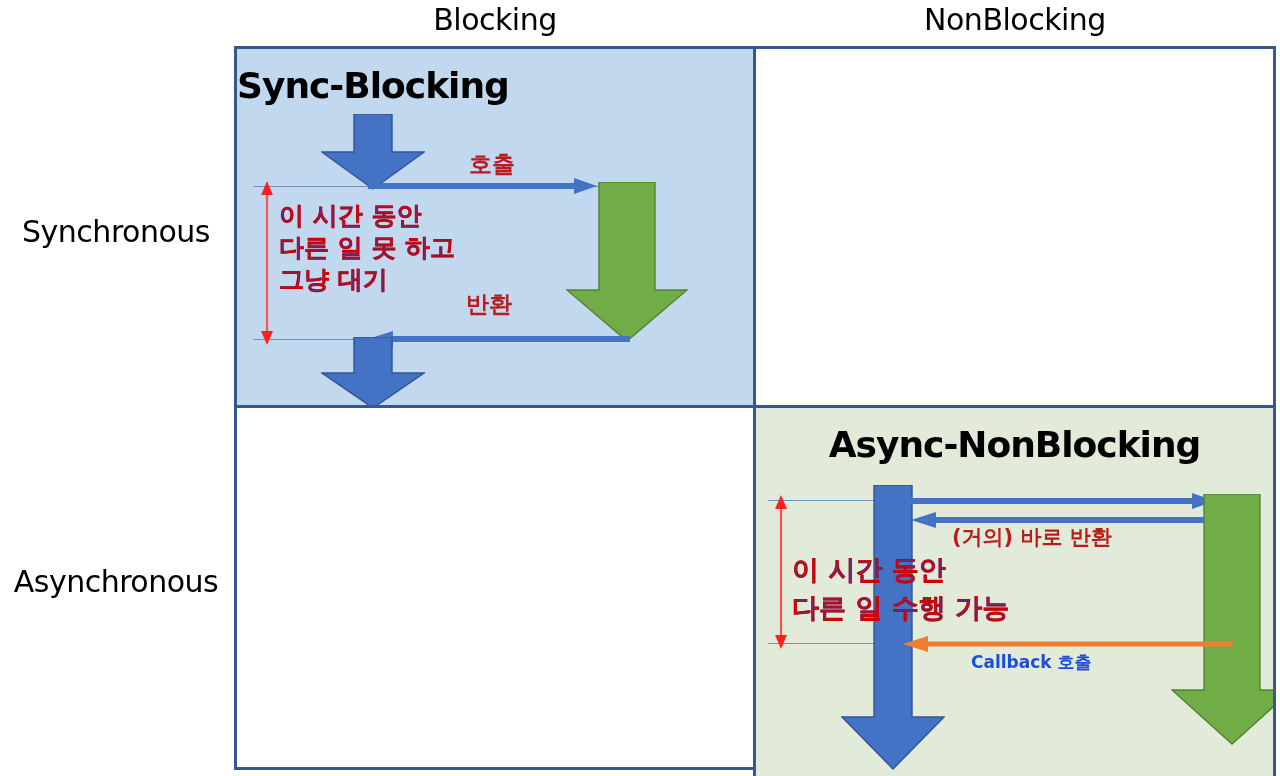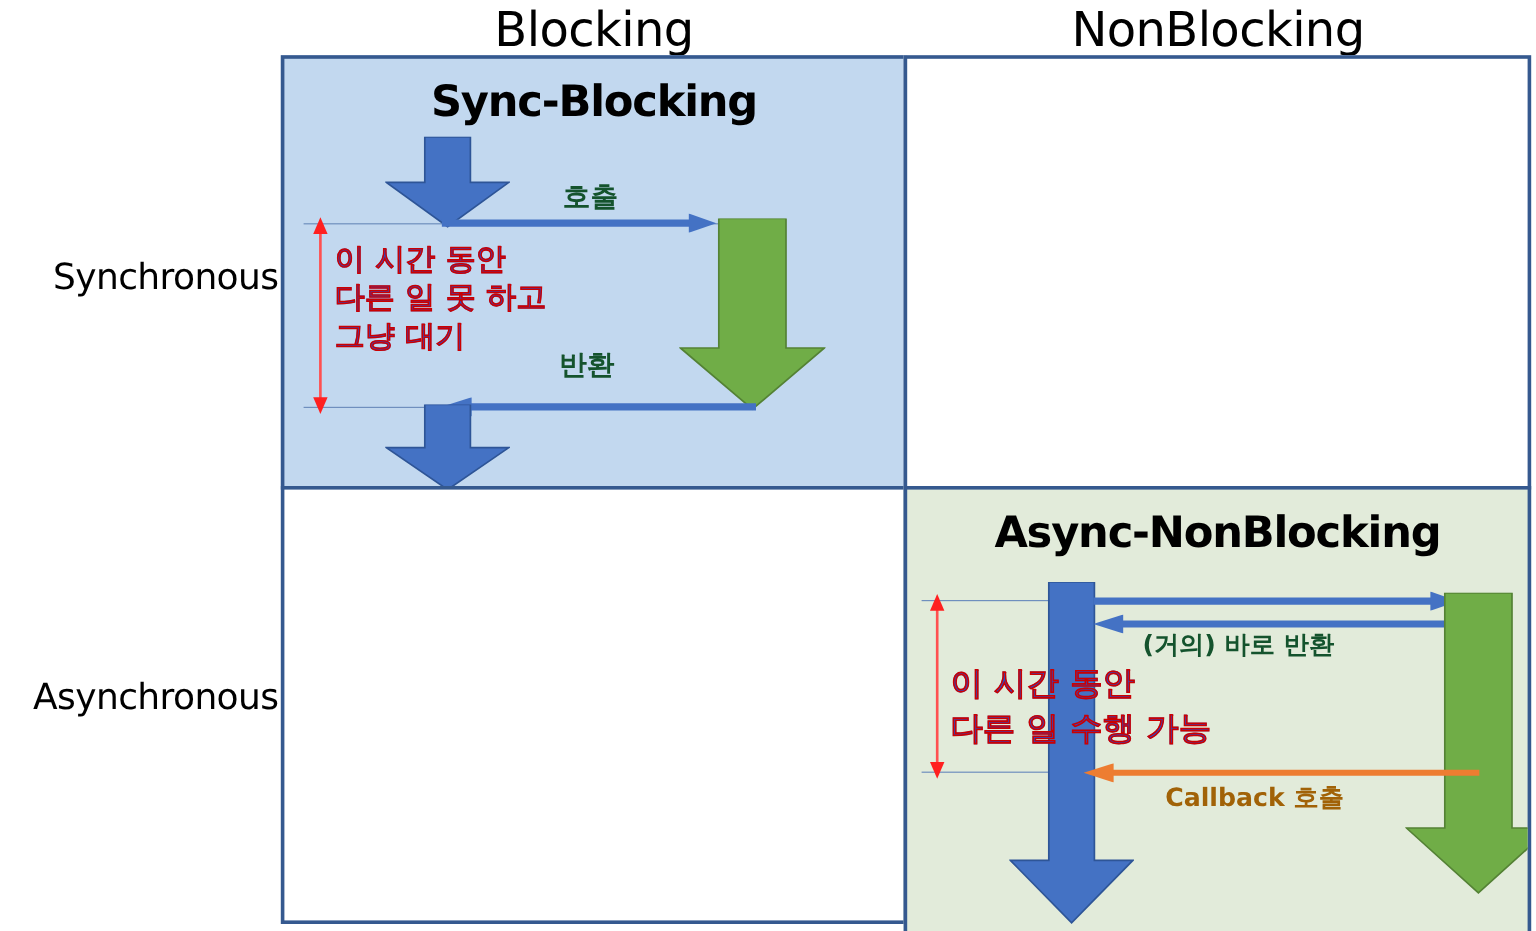--- a/index.html
+++ b/index.html
@@ -12,35 +12,35 @@
     height: 776px;
     position: relative;
     overflow: hidden;
     font-family: "Liberation Sans", sans-serif;
   }
 
   
   .col-label {
     position: absolute;
     top: 2px;
-    font-size: 40px;
+    font-size: 30px;
     color: #000000;
     text-align: center;
     font-family: "DejaVu Sans", sans-serif;
     font-weight: 400;
     letter-spacing: -0.5px;
   }
   #col-blocking { left: 355px; width: 280px; }
   #col-nonblocking { left: 845px; width: 340px; }
 
   .row-label {
     position: absolute;
     left: 0px;
     width: 232px;
-    text-align: right;
+    text-align: center;
     font-size: 30px;
     color: #000000;
     font-family: "DejaVu Sans", sans-serif;
     font-weight: 400;
     letter-spacing: -0.5px;
   }
   #row-sync { top: 214px; }
   #row-async { top: 564px; }
 
   
@@ -76,54 +76,54 @@
 
   
   .quad-title {
     position: absolute;
     color: #000000;
     font-family: "DejaVu Sans", sans-serif;
     font-weight: bold;
     letter-spacing: -1px;
     white-space: nowrap;
   }
-  #title-sync { left: 0px; top: 16px; width: 516px; text-align: center; font-size: 36px; }
+  #title-sync { left: 0px; top: 16px; width: 516px; text-align: left; font-size: 36px; }
   #title-async { left: 0px; top: 16px; width: 517px; text-align: center; font-size: 36px; }
 
   
   .shape { position: absolute; }
   .guide-line {
     position: absolute;
     height: 1px;
     background: #6f8fbe;
   }
   .label-text {
     position: absolute;
     font-family: "DejaVu Sans", sans-serif;
     font-weight: bold;
     white-space: nowrap;
-    color: #14532d;
+    color: #b91c1c;
     text-align: center;
   }
   .red-text {
     position: absolute;
     color: #1d4ed8;
     font-family: "DejaVu Sans", sans-serif;
     font-weight: bold;
     font-size: 25px;
     line-height: 32px;
     white-space: pre-line;
     -webkit-text-stroke: 0.4px #cc0000;
   }
   .orange-text {
     position: absolute;
-    color: #a16207;
-    font-family: "DejaVu Sans", sans-serif;
-    font-weight: bold;
-    font-size: 21px;
+    color: #1d4ed8;
+    font-family: "DejaVu Sans", sans-serif;
+    font-weight: bold;
+    font-size: 17px;
     white-space: nowrap;
   }
 </style>
 </head>
 <body>
 
 <div class="col-label" id="col-blocking">Blocking</div>
 <div class="col-label" id="col-nonblocking">NonBlocking</div>
 
 <div class="row-label" id="row-sync">Synchronous</div>

